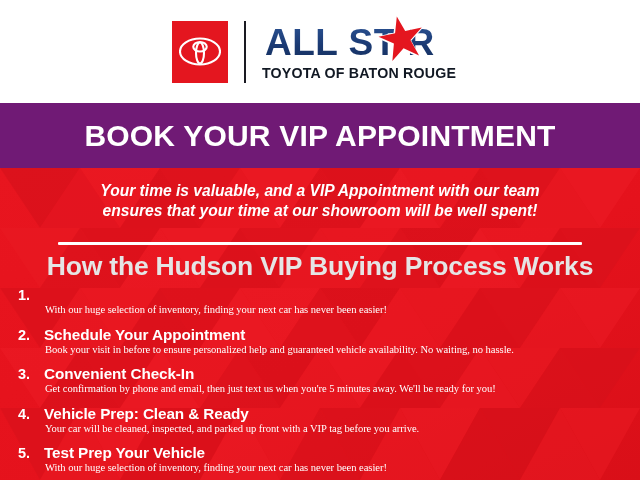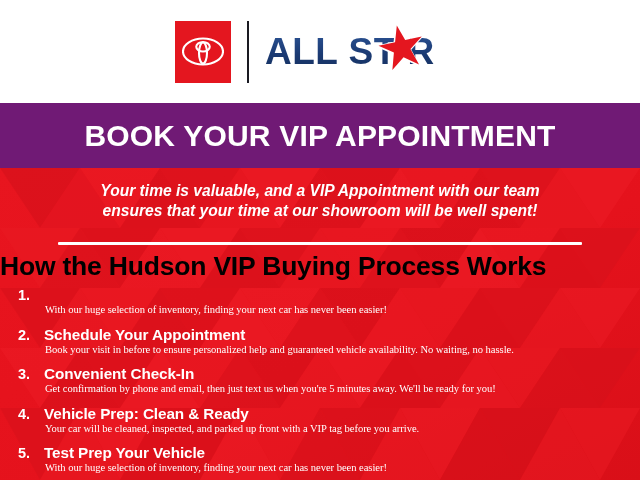--- a/index.html
+++ b/index.html
@@ -89,21 +89,21 @@
   }
   .tagline div { white-space:nowrap; }
 
   .divider-rule {
     position:absolute; left:58px; top:74px; width:524px; height:3px;
     background:#ffffff; border-radius:1px;
   }
 
   .how-title {
     position:absolute; left:0; top:83px; width:640px;
-    color:#000000;
+    text-align:center; color:#e5e5e5;
     font-size:26.5px; font-weight:bold; letter-spacing:-0.2px;
     white-space:nowrap;
     font-family:"Liberation Sans", sans-serif;
   }
 
   .steps {
     position:absolute; left:0; top:119px; width:640px;
     list-style:none;
   }
   .step { position:relative; height:39.5px; }
@@ -146,20 +146,21 @@
       <div class="allstar-block">
         <div class="allstar-line">
           <span class="allstar-text">ALL ST R</span>
           <svg class="star-white" viewBox="0 0 100 100">
             <polygon points="50,2 61,36 97,36 68,57 79,93 50,71 21,93 32,57 3,36 39,36" fill="#ffffff" transform="rotate(-12 50 50)"></polygon>
           </svg>
           <svg class="allstar-star" viewBox="0 0 100 100">
             <polygon points="50,2 61,36 97,36 68,57 79,93 50,71 21,93 32,57 3,36 39,36" fill="#e4161f" transform="rotate(-12 50 50)"></polygon>
           </svg>
         </div>
+        <div class="allstar-sub">TOYOTA OF BATON ROUGE</div>
       </div>
 
     </div>
   </div>
 
   <div class="banner">
     <div class="banner-title">BOOK YOUR VIP APPOINTMENT</div>
   </div>
 
   <div class="red-body">

